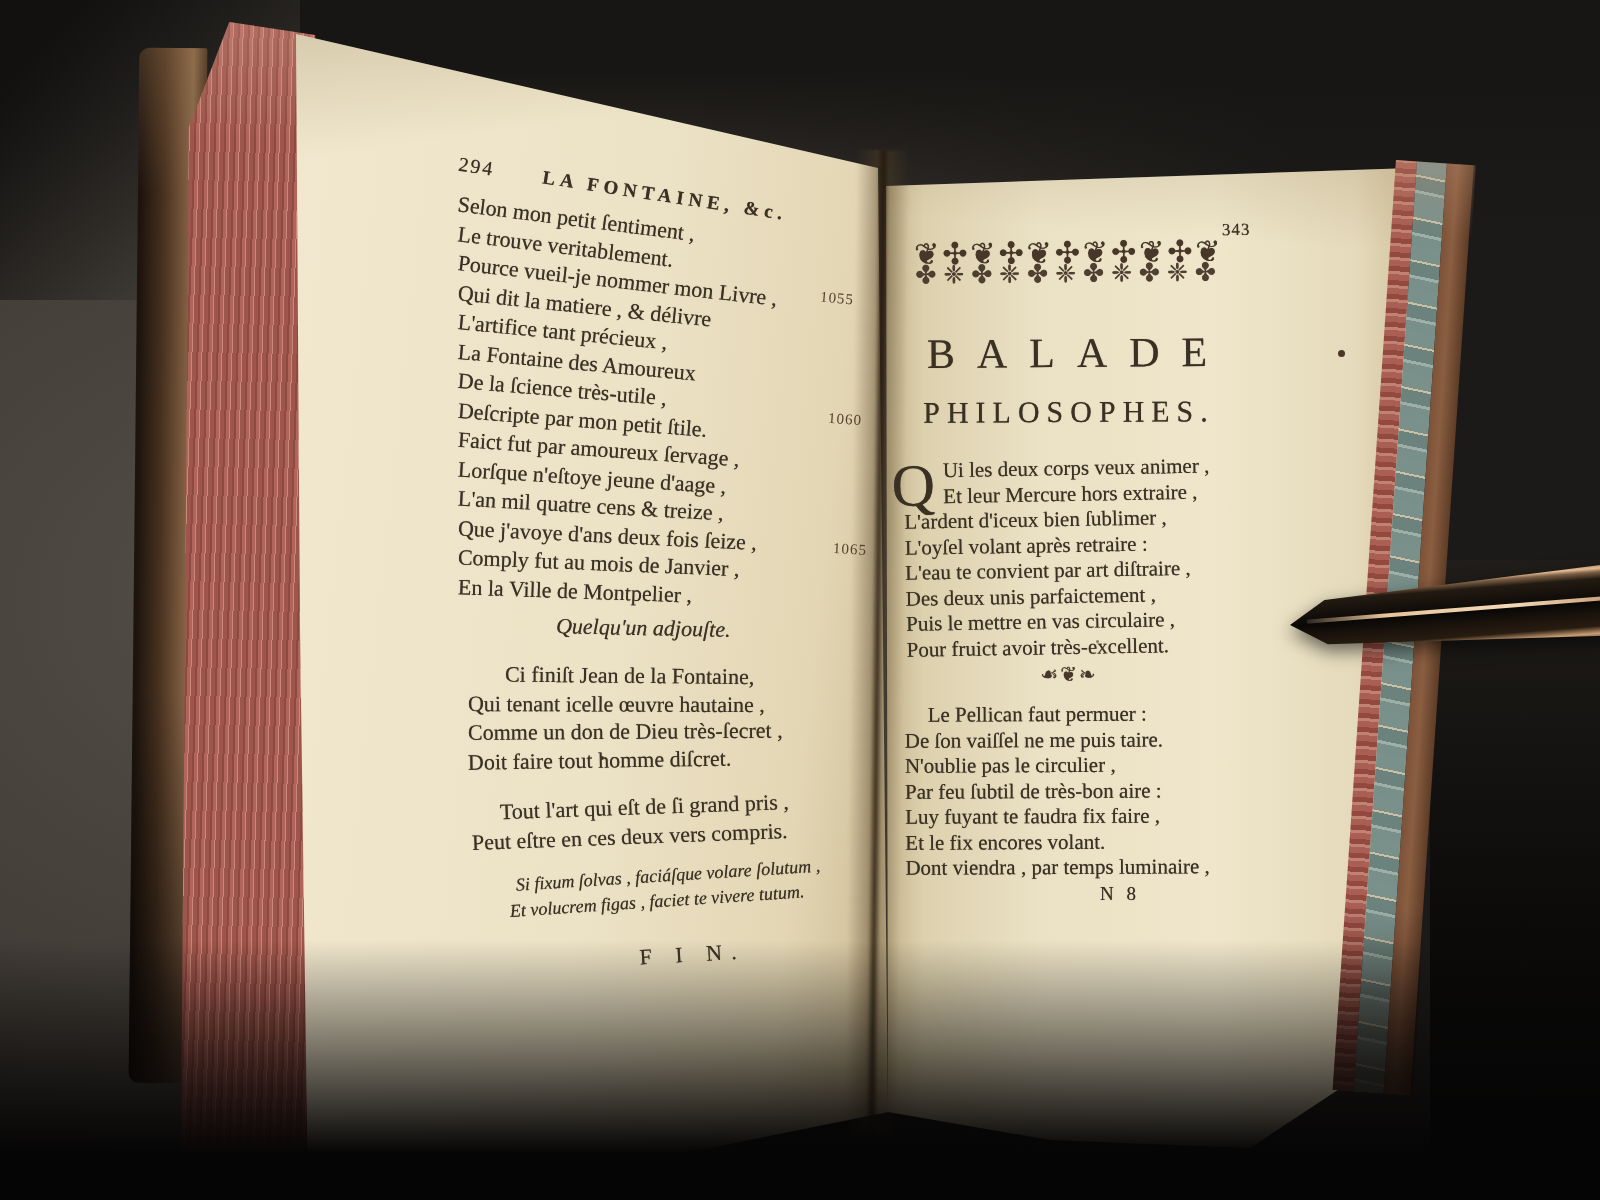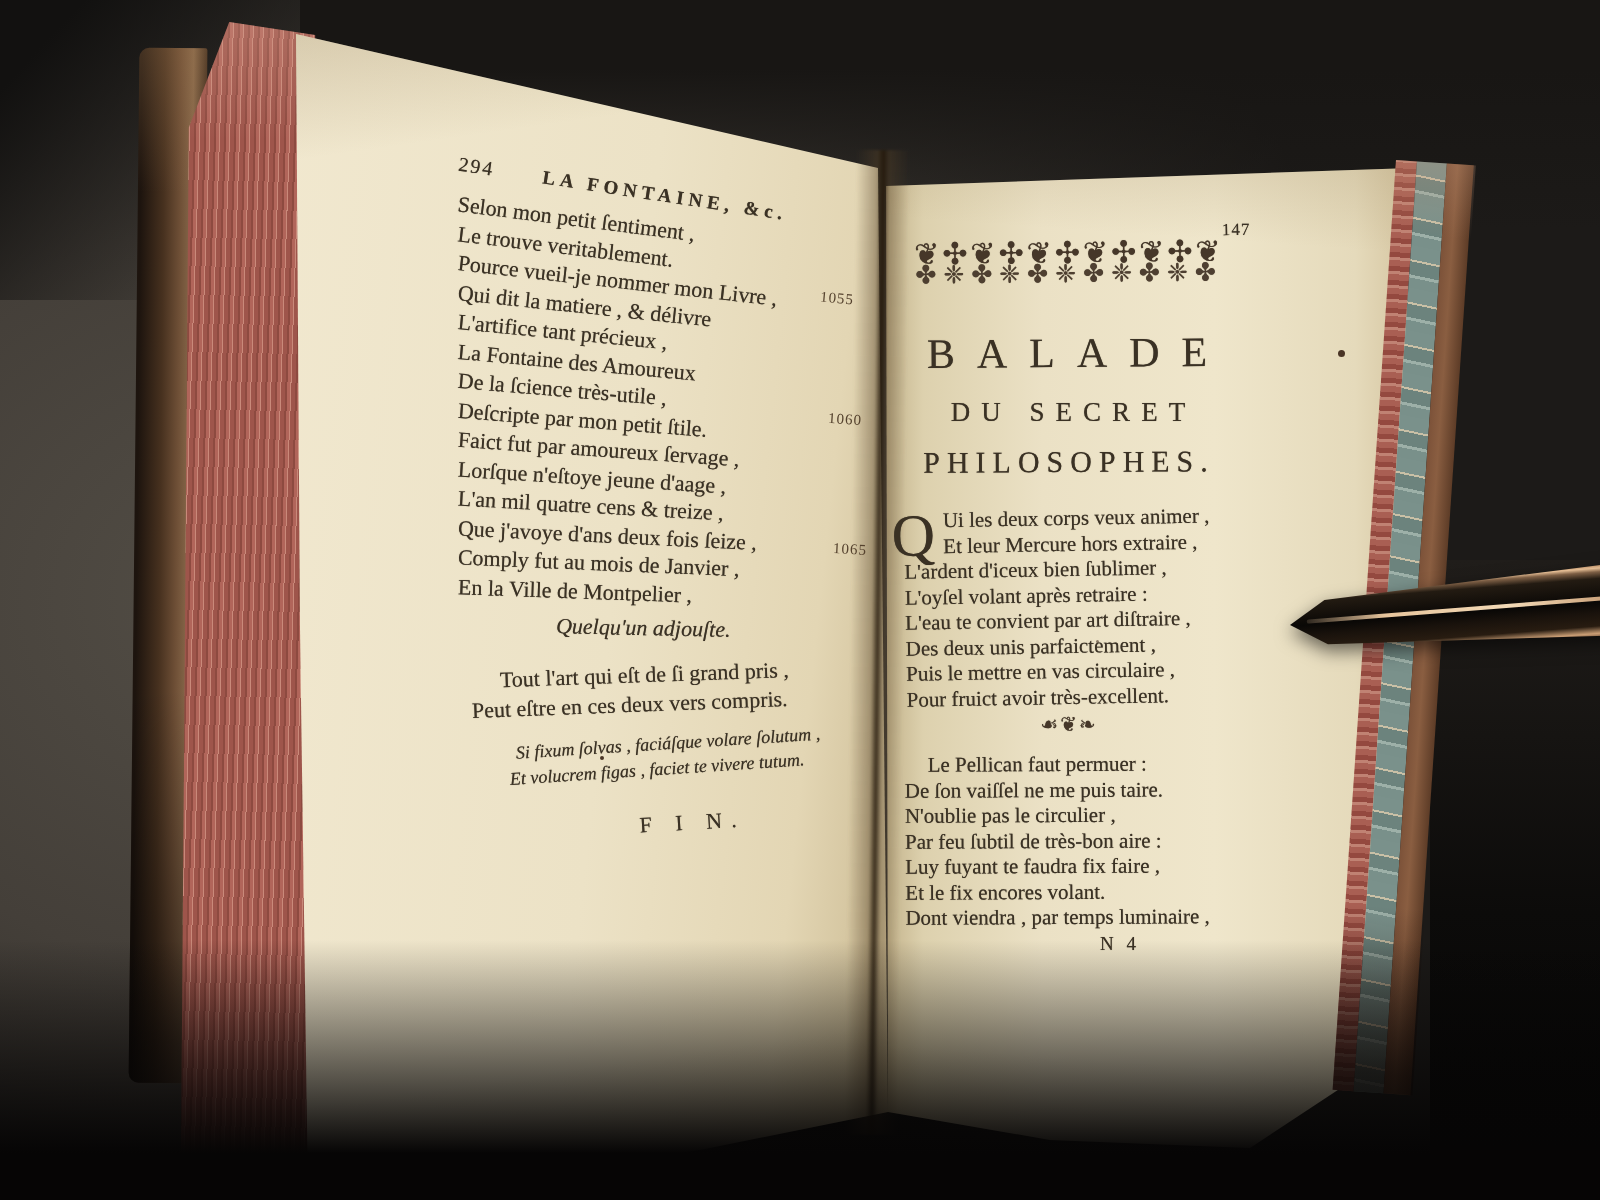--- a/index.html
+++ b/index.html
@@ -144,47 +144,52 @@
     <div class="lp-line" style="--r:4.4deg">Deſcripte par mon petit ſtile.</div>
     <div class="lp-line" style="--r:4.0deg">Faict fut par amoureux ſervage ,</div>
     <div class="lp-line" style="--r:3.6deg">Lorſque n'eſtoye jeune d'aage ,</div>
     <div class="lp-line" style="--r:3.2deg">L'an mil quatre cens &amp; treize ,</div>
     <div class="lp-line" style="--r:2.8deg">Que j'avoye d'ans deux fois ſeize ,</div>
     <div class="lp-line" style="--r:2.4deg">Comply fut au mois de Janvier ,</div>
     <div class="lp-line" style="--r:2.0deg">En la Ville de Montpelier ,</div>
 
     <div class="lp-line adjouste" style="--r:1.2deg">Quelqu'un adjouſte.</div>
 
+    <div class="quatrain">
+      <div class="lp-line first" style="--r:0.6deg">Ci finiſt Jean de la Fontaine,</div>
+      <div class="lp-line" style="--r:0.2deg">Qui tenant icelle œuvre hautaine ,</div>
+      <div class="lp-line" style="--r:-0.4deg">Comme un don de Dieu très-ſecret ,</div>
+      <div class="lp-line" style="--r:-0.9deg">Doit faire tout homme diſcret.</div>
+    </div>
 
     <div class="couplet">
       <div class="lp-line l1" style="--r:-2.0deg">Tout l'art qui eſt de ſi grand pris ,</div>
       <div class="lp-line l2" style="--r:-2.2deg">Peut eſtre en ces deux vers compris.</div>
     </div>
 
     <div class="latin">
       <div class="lp-line l1" style="--r:-3.6deg">Si fixum ſolvas , faciáſque volare ſolutum ,</div>
       <div class="lp-line l2" style="--r:-3.8deg">Et volucrem figas , faciet te vivere tutum.</div>
     </div>
 
     <div class="lp-line fin" style="--r:-3.4deg">F I N.</div>
   </div>
 
   <div class="margin-num" style="left:820px;top:290px;--r:5deg">1055</div>
   <div class="margin-num" style="left:828px;top:411px;--r:4deg">1060</div>
   <div class="margin-num" style="left:833px;top:541px;--r:3deg">1065</div>
 
-  <div class="rp-pagenum ink">147</div>
+  <div class="rp-pagenum ink">343</div>
 
   <div class="rp-text ink">
     <div class="headpiece orn">
       <div class="row1">❦✣❦✣❦✣❦✣❦✣❦</div>
       <div class="row2">✤❈✤❈✤❈✤❈✤❈✤</div>
     </div>
     <div class="t-balade">BALADE</div>
-    <div class="t-dusecret">DU SECRET</div>
     <div class="t-philo">PHILOSOPHES.</div>
 
     <div class="stanza stanza1">
       <span class="dropcap">Q</span>
       <div class="rp-line flow">Ui les deux corps veux animer ,</div>
       <div class="rp-line flow">Et leur Mercure hors extraire ,</div>
       <div class="rp-line">L'ardent d'iceux bien ſublimer ,</div>
       <div class="rp-line">L'oyſel volant après retraire :</div>
       <div class="rp-line">L'eau te convient par art diſtraire ,</div>
       <div class="rp-line">Des deux unis parfaictement ,</div>
@@ -197,21 +202,21 @@
     <div class="stanza stanza2">
       <div class="rp-line first">Le Pellican faut permuer :</div>
       <div class="rp-line">De ſon vaiſſel ne me puis taire.</div>
       <div class="rp-line">N'oublie pas le circulier ,</div>
       <div class="rp-line">Par feu ſubtil de très-bon aire :</div>
       <div class="rp-line">Luy fuyant te faudra fix faire ,</div>
       <div class="rp-line">Et le fix encores volant.</div>
       <div class="rp-line">Dont viendra , par temps luminaire ,</div>
     </div>
 
-    <div class="signature">N 4</div>
+    <div class="signature">N 8</div>
   </div>
 
   <div class="speck sp1"></div>
   <div class="speck sp2"></div>
   <div class="speck sp3"></div>
 
   <div class="knife">
     <div class="blade"></div>
   </div>
 

